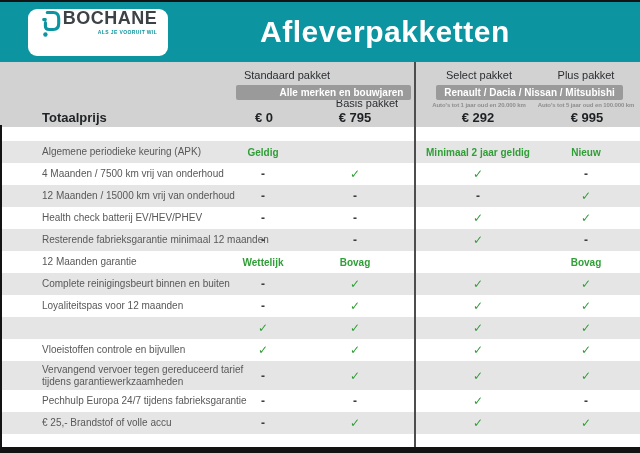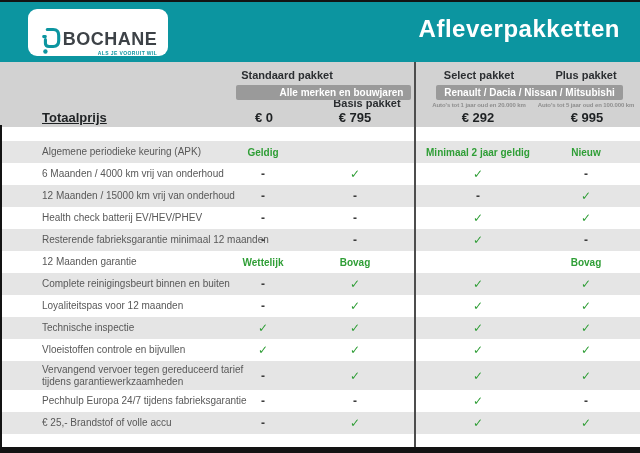--- a/index.html
+++ b/index.html
@@ -6,37 +6,37 @@
   #page{position:relative;width:640px;height:453px;background:#ffffff;overflow:hidden;
         font-family:"Liberation Sans","DejaVu Sans",sans-serif;}
   
   .top-border{position:absolute;left:0;top:0;width:640px;height:2px;background:var(--frame);}
   .left-border{position:absolute;left:0;top:125px;width:2px;height:328px;background:var(--frame);}
   .bottom-bar{position:absolute;left:0;top:447px;width:640px;height:6px;background:var(--frame);}
   .divider{position:absolute;left:414px;top:62px;width:2px;height:385px;background:#4d4d4d;}
   
   .teal-band{position:absolute;left:0;top:2px;width:640px;height:60px;background:var(--teal);}
   .logo-box{position:absolute;left:28px;top:7px;width:140px;height:47px;background:#ffffff;
-            border-radius:9px;display:flex;align-items:flex-end;justify-content:center;gap:2px;}
+            border-radius:9px;display:flex;align-items:flex-start;justify-content:center;gap:2px;}
   .logo-text{display:flex;flex-direction:column;align-items:flex-end;}
   .brand-name{font-size:18px;font-weight:bold;color:#3d4247;letter-spacing:.5px;line-height:1;}
   .brand-tagline{font-size:5px;font-weight:bold;color:var(--teal);letter-spacing:.4px;margin-top:2px;}
-  .page-title{position:absolute;left:260px;top:13px;width:360px;text-align:right;
-              font-size:24px;font-weight:800;color:#ffffff;letter-spacing:.5px;}
+  .page-title{position:absolute;left:260px;top:13px;width:360px;text-align:left;
+              font-size:30px;font-weight:800;color:#ffffff;letter-spacing:.5px;}
   
   .gray-band{position:absolute;left:0;top:62px;width:640px;height:65px;background:var(--band);}
   .pkg-name{position:absolute;top:67px;height:16px;line-height:16px;width:120px;text-align:center;
-            font-size:11px;font-weight:bold;color:#2b2e31;}
+            font-size:11px;font-weight:normal;color:#2b2e31;}
   .badge{position:absolute;top:85px;height:15px;line-height:15px;text-align:center;border-radius:2px;
          background:var(--badge);color:#ffffff;font-size:10px;font-weight:bold;}
   .pkg-note{position:absolute;top:101px;height:8px;line-height:8px;width:130px;text-align:center;
             font-size:6px;font-weight:bold;color:#8e8e8e;letter-spacing:-.1px;white-space:nowrap;}
   .price{position:absolute;top:110px;height:16px;line-height:16px;width:120px;text-align:center;
          font-size:13px;font-weight:bold;color:#1f2224;}
-  .total-label{position:absolute;left:42px;top:110px;font-size:13px;font-weight:bold;color:#1f2224;text-decoration:underline;}
+  .total-label{position:absolute;left:42px;top:110px;font-size:13px;font-weight:bold;color:#1f2224;}
   
   #feature-rows{position:absolute;left:0;top:141px;width:640px;}
   .frow{position:relative;width:640px;height:22px;}
   .frow.tall{height:29px;}
   .frow.gray{background:var(--rowgray);}
   .frow.white{background:#ffffff;}
   .frow-label{position:absolute;left:42px;top:0;height:100%;width:230px;display:flex;align-items:center;
               font-size:10px;color:#585858;line-height:1.2;}
   .cell{position:absolute;top:0;height:100%;width:118px;display:flex;align-items:center;justify-content:center;}
   .cell.c0{left:204px;} .cell.c1{left:296px;} .cell.c2{left:419px;} .cell.c3{left:527px;}
@@ -86,21 +86,21 @@
   <div class="price" style="left:527px;">€ 995</div>
 
   <div id="feature-rows">
       <div class="frow gray">
         <div class="frow-label">Algemene periodieke keuring (APK)</div>
         <span class="cell c0 ftext">Geldig</span>
         <span class="cell c2 ftext">Minimaal 2 jaar geldig</span>
         <span class="cell c3 ftext">Nieuw</span>
       </div>
       <div class="frow white">
-        <div class="frow-label">6 Maanden / 4000 km vrij van onderhoud</div>
+        <div class="frow-label">4 Maanden / 7500 km vrij van onderhoud</div>
         <span class="cell c0 dash">-</span>
         <span class="cell c1 check">✓</span>
         <span class="cell c2 check">✓</span>
         <span class="cell c3 dash">-</span>
       </div>
       <div class="frow gray">
         <div class="frow-label">12 Maanden / 15000 km vrij van onderhoud</div>
         <span class="cell c0 dash">-</span>
         <span class="cell c1 dash">-</span>
         <span class="cell c2 dash">-</span>
@@ -134,21 +134,20 @@
         <span class="cell c3 check">✓</span>
       </div>
       <div class="frow white">
         <div class="frow-label">Loyaliteitspas voor 12 maanden</div>
         <span class="cell c0 dash">-</span>
         <span class="cell c1 check">✓</span>
         <span class="cell c2 check">✓</span>
         <span class="cell c3 check">✓</span>
       </div>
       <div class="frow gray">
-        <div class="frow-label">Technische inspectie</div>
         <span class="cell c0 check">✓</span>
         <span class="cell c1 check">✓</span>
         <span class="cell c2 check">✓</span>
         <span class="cell c3 check">✓</span>
       </div>
       <div class="frow white">
         <div class="frow-label">Vloeistoffen controle en bijvullen</div>
         <span class="cell c0 check">✓</span>
         <span class="cell c1 check">✓</span>
         <span class="cell c2 check">✓</span>

